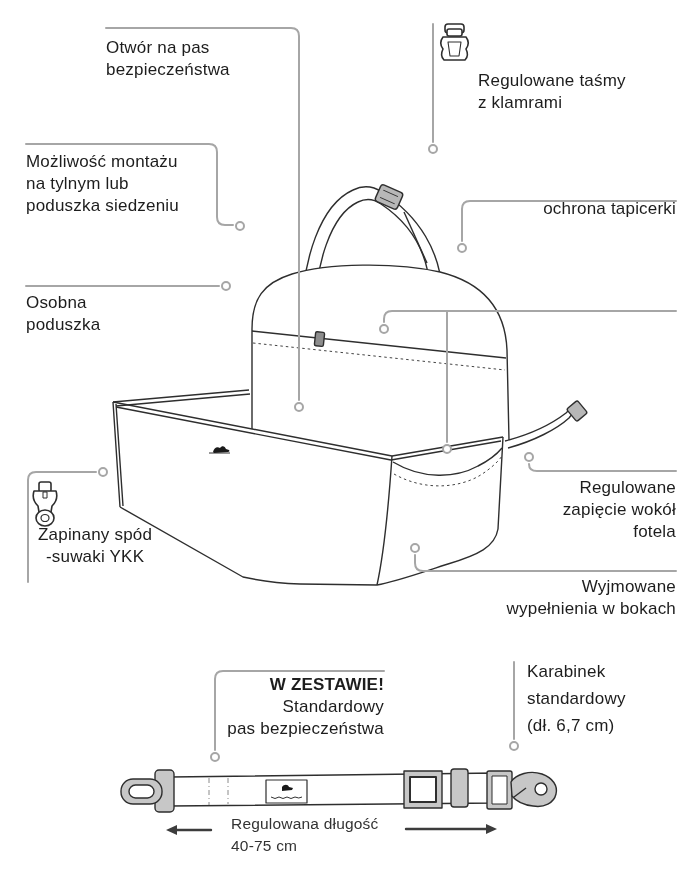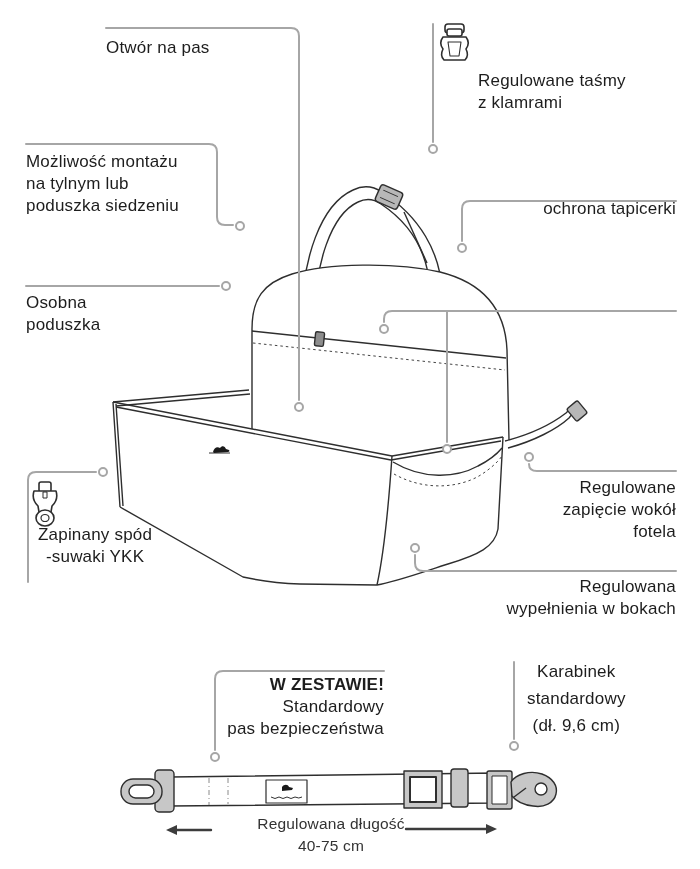--- a/index.html
+++ b/index.html
@@ -6,23 +6,23 @@
   .canvas{
     position:relative;width:700px;height:869px;background:#ffffff;overflow:hidden;
     font-family:"Liberation Sans",sans-serif;
   }
   .art{position:absolute;left:0;top:0;}
   .label{
     position:absolute;font-size:17px;line-height:22px;color:#1d1d1d;
     letter-spacing:0.2px;white-space:nowrap;
   }
   .label.right{text-align:right;}
-  .label.center{text-align:center;}
+  .label.center{}
   .label .bold{font-weight:700;}
-  .carabiner-label{line-height:27px;text-align:center;}
+  .carabiner-label{line-height:27px;}
   .length-label{font-size:15.5px;color:#333;}
 </style>
 </head>
 <body>
 
 <div class="canvas">
 
   <svg class="art" width="700" height="869" viewBox="0 0 700 869">
 
     <g stroke="#2e2e2e" stroke-width="1.4" fill="none" stroke-linejoin="round" stro-linecap="round">
@@ -145,20 +145,21 @@
       <circle cx="103" cy="472" r="4"></circle>
       <circle cx="529" cy="457" r="4"></circle>
       <circle cx="415" cy="548" r="4"></circle>
       <circle cx="215" cy="757" r="4"></circle>
       <circle cx="514" cy="746" r="4"></circle>
     </g>
   </svg>
 
   <div class="label" style="left:106px;top:37px;">
     <div>Otwór na pas</div>
+    <div>bezpieczeństwa</div>
   </div>
 
   <div class="label" style="left:443px;top:70px;margin-left:35px;">
     <div>Regulowane taśmy</div>
     <div>z klamrami</div>
   </div>
 
   <div class="label" style="left:26px;top:151px;">
     <div>Możliwość montażu</div>
     <div>na tylnym lub</div>
@@ -180,34 +181,34 @@
     <div>-suwaki YKK</div>
   </div>
 
   <div class="label right" style="right:24px;top:477px;">
     <div>Regulowane</div>
     <div>zapięcie wokół</div>
     <div>fotela</div>
   </div>
 
   <div class="label right" style="right:24px;top:576px;">
-    <div>Regulowana</div>
+    <div>Wyjmowane</div>
     <div>wypełnienia w bokach</div>
   </div>
 
   <div class="label right" style="right:316px;top:674px;">
     <div class="bold">W ZESTAWIE!</div>
     <div>Standardowy</div>
     <div>pas bezpieczeństwa</div>
   </div>
 
   <div class="label carabiner-label" style="left:527px;top:658px;">
     <div>Karabinek</div>
     <div>standardowy</div>
-    <div>(dł. 9,6 cm)</div>
+    <div>(dł. 6,7 cm)</div>
   </div>
 
   <div class="label center length-label" style="left:231px;top:813px;width:200px;">
     <div>Regulowana długość</div>
     <div>40-75 cm</div>
   </div>
 
 </div>
 
 </body></html>

